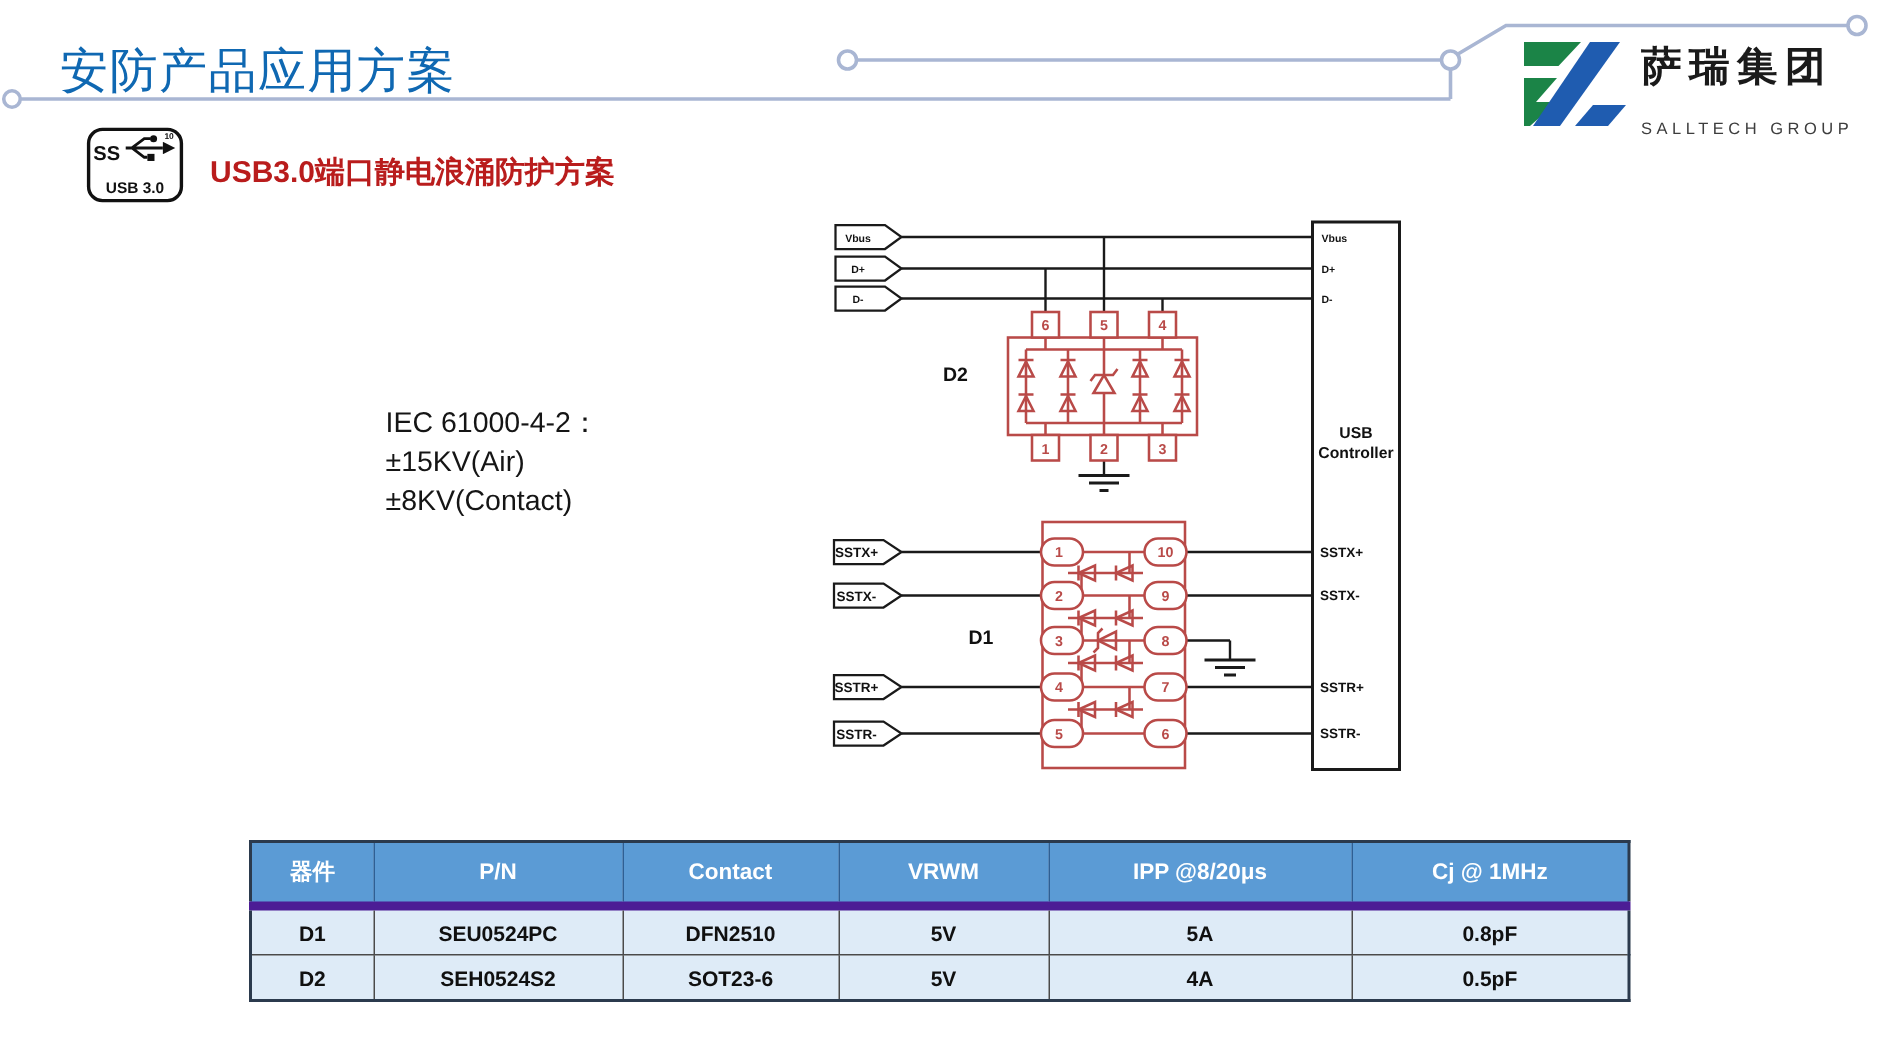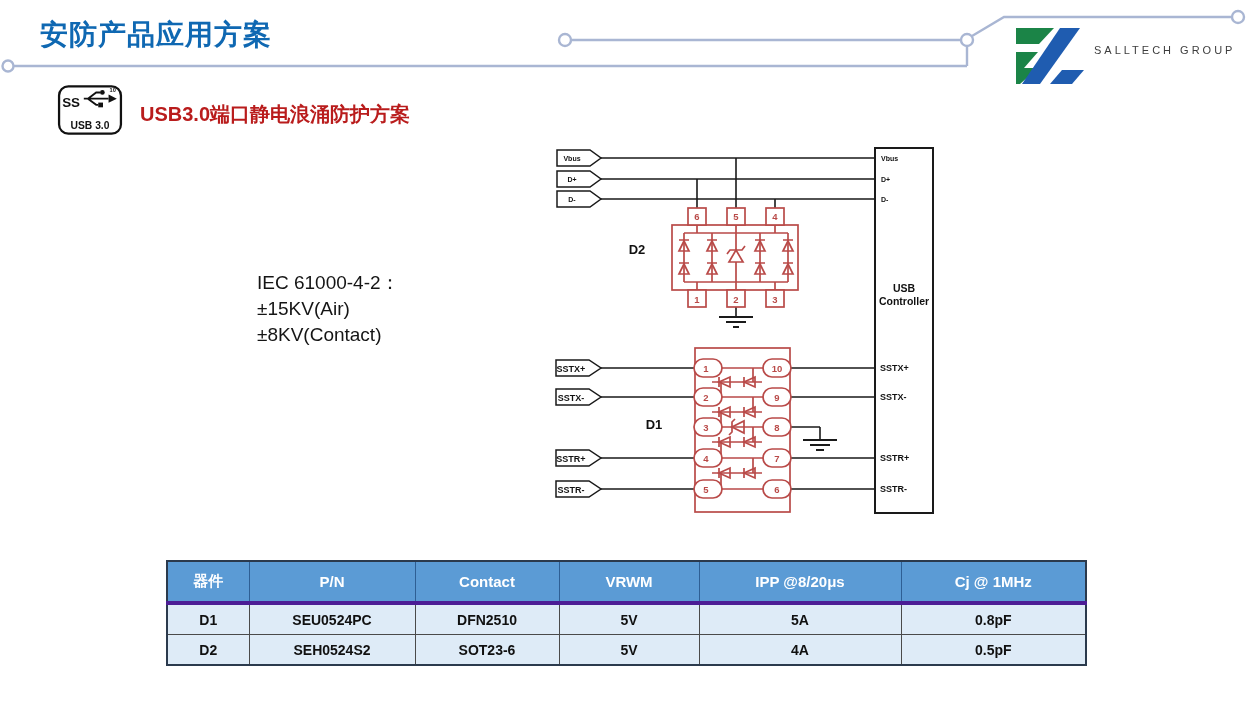--- a/index.html
+++ b/index.html
@@ -3,21 +3,21 @@
 <meta charset="utf-8">
 <style>
   html,body{margin:0;padding:0;}
   body{
     width:1257px;height:706px;position:relative;background:#ffffff;
     font-family:"Liberation Sans","DejaVu Sans",sans-serif;overflow:hidden;
   }
   .abs{position:absolute;}
 
   
-  .slide-title{left:40px;top:16px;font-size:28px;font-weight:bold;color:#0f68b2;letter-spacing:1px;}
+  .slide-title{left:40px;top:26px;font-size:32px;font-weight:normal;color:#0f68b2;letter-spacing:1px;}
   .decor{left:0;top:0;width:1257px;height:95px;pointer-events:none;}
   .decor path,.decor line{stroke:#a9b6d3;stroke-width:2.4;fill:none;}
   .decor circle{stroke:#a9b6d3;stroke-width:2.4;fill:#ffffff;}
 
   
   .logo-mark{left:1014px;top:26px;width:72px;height:58px;}
   .logo-text{left:1094px;top:26px;width:160px;}
   .logo-cn{font-size:27px;font-weight:bold;color:#1a1a1a;letter-spacing:5px;white-space:nowrap;}
   .logo-en{font-size:11px;color:#3d3d3d;letter-spacing:3px;margin-top:18px;white-space:nowrap;}
 
@@ -41,21 +41,21 @@
   .pin-num{fill:#b94a48;font-weight:bold;font-size:9.5px;}
   .lbl-xs{font-size:7px;font-weight:bold;fill:#111;}
   .lbl-s{font-size:9px;font-weight:bold;fill:#111;}
   .lbl-m{font-size:10.5px;font-weight:bold;fill:#111;}
   .lbl-comp{font-size:13px;font-weight:bold;fill:#111;}
 
   
   .parts-table{position:absolute;left:166px;top:560px;width:919px;border-collapse:collapse;
     table-layout:fixed;border:2px solid #2b3a4d;}
   .parts-table th{background:#5b9bd5;color:#ffffff;font-size:15px;font-weight:bold;height:37px;
-    border-right:1px solid #2e5f94;border-bottom:4px solid #4c1d95;text-align:center;}
+    border-right:1px solid #2e5f94;border-bottom:6px solid #4c1d95;text-align:center;}
   .parts-table th:last-child{border-right:none;margin-left:16px;}
   .parts-table td{background:#deebf7;color:#101010;font-size:14px;font-weight:bold;height:27px;
     border-right:1px solid #4a4a4a;border-bottom:1px solid #4a4a4a;text-align:center;}
   .parts-table td:last-child{border-right:none;text-align:center;}
   .parts-table tr:last-child td{border-bottom:none;}
 </style>
 </head>
 <body>
 
 <svg class="abs decor">
@@ -70,20 +70,21 @@
 
 <div class="abs slide-title">安防产品应用方案</div>
 
 <svg class="abs logo-mark" viewBox="0 0 72 58">
   <polygon points="2,2 40,2 25,18 2,18" fill="#1b8447"></polygon>
   <polygon points="2,26 24,26 10,42 24,42 6,58 2,58" fill="#1b8447"></polygon>
   <polygon points="46,2 66,2 26,58 8,58" fill="#1f5cb0"></polygon>
   <polygon points="48,44 70,44 58,58 36,58" fill="#1f5cb0"></polygon>
 </svg>
 <div class="abs logo-text">
+  <div class="logo-cn">萨瑞集团</div>
   <div class="logo-en">SALLTECH GROUP</div>
 </div>
 
 <svg class="abs usb-badge" viewBox="0 0 64 50">
   <rect x="2" y="2" width="60" height="46" rx="9" fill="#ffffff" stroke="#111111" stroke-width="2.2"></rect>
   <text x="5" y="22" font-size="13" font-weight="bold">SS</text>
   <path d="M26 14 H50 M30 14 L38 8 H42 M30 14 L38 20 H40" stroke="#111111" stroke-width="1.8" fill="none"></path>
   <polygon points="50,10 58,14 50,18" fill="#111111"></polygon>
   <circle cx="44" cy="8" r="2.3" fill="#111111"></circle>
   <rect x="40" y="17.8" width="4.6" height="4.6" fill="#111111"></rect>

